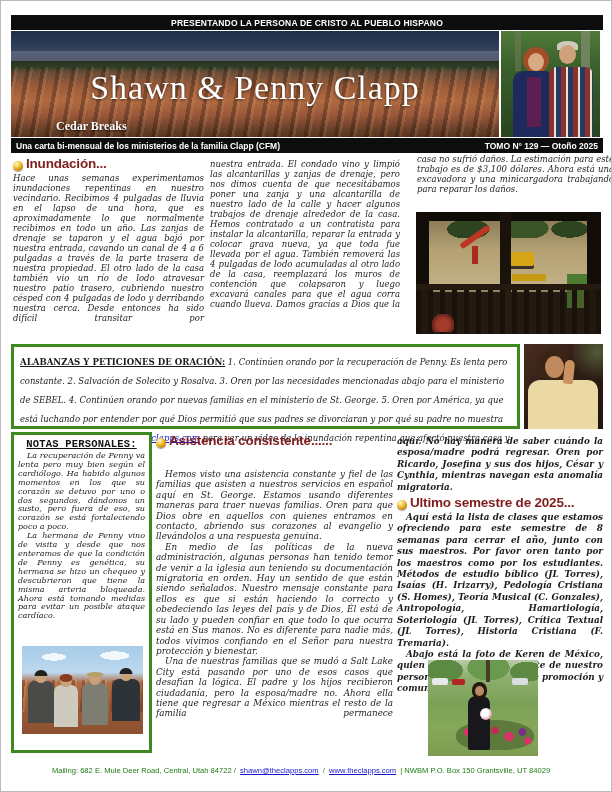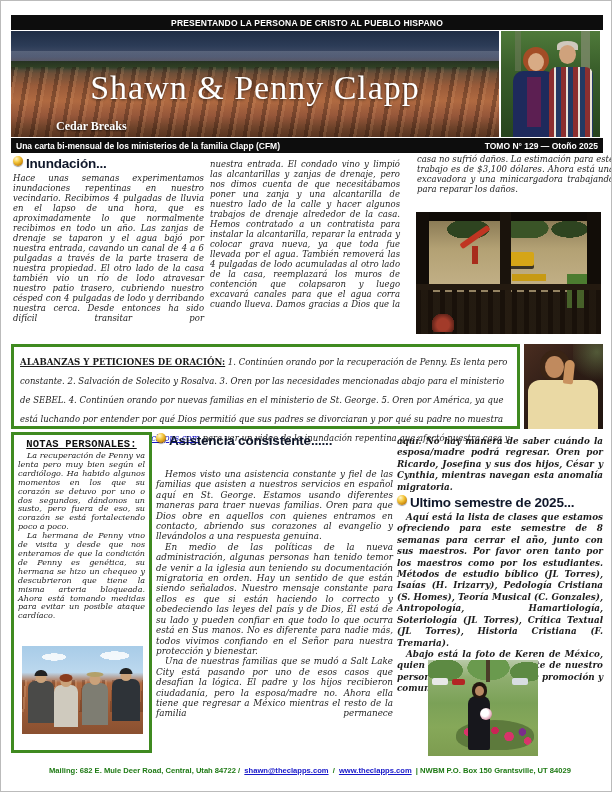--- a/index.html
+++ b/index.html
@@ -54,22 +54,22 @@
     background:repeating-linear-gradient(90deg,#8c2f2f 0 5px,#e8e2d6 5px 7px,#233a63 7px 12px),
                repeating-linear-gradient(0deg, rgba(255,255,255,.15) 0 4px, rgba(20,30,60,.3) 4px 8px); }
   
   .mast-bar {
     position:absolute; left:10px; top:137px; width:592px; height:15px; background:#0d0d0d;
     color:#fff; display:flex; align-items:center; justify-content:space-between; padding:0 5px;
     font-family:"Liberation Sans", sans-serif; font-weight:bold; font-size:8.5px;
   }
   
   .art-heading {
-    font-family:"Liberation Sans", sans-serif; font-weight:bold; font-size:13.5px; color:#0f172a;
-    display:flex; align-items:flex-start; gap:3px; letter-spacing:-.2px;
+    font-family:"Liberation Sans", sans-serif; font-weight:bold; font-size:13.5px; color:#7f1d1d;
+    display:flex; align-items:flex-end; gap:3px; letter-spacing:-.2px;
   }
   .ball { width:10px; height:10px; border-radius:50%; flex:0 0 10px;
     background:radial-gradient(circle at 35% 28%, #fff7cf 0%, #f3c53a 38%, #c9870c 72%, #7d5200 100%);
     box-shadow:0 1px 1px rgba(0,0,0,.4); }
   
   .btxt { font-style:italic; font-size:8.5px; line-height:10px; color:#1c1c1c; text-align:justify; }
   .cont { text-align-last:justify; }
   .flood-heading { position:absolute; left:12px; top:155px; }
   .fcol1 { position:absolute; left:12px;  top:172px; width:191px; }
   .fcol2 { position:absolute; left:209px; top:158px; width:190px; }
@@ -158,22 +158,22 @@
     background:radial-gradient(circle 4px at 15% 40%, #d8346a 90%, transparent), radial-gradient(circle 5px at 30% 60%, #e0487e 90%, transparent),
                radial-gradient(circle 4px at 50% 35%, #c92555 90%, transparent), radial-gradient(circle 5px at 68% 55%, #d8346a 90%, transparent),
                radial-gradient(circle 4px at 85% 40%, #7a2e8a 90%, transparent), radial-gradient(circle 4px at 92% 70%, #d8346a 90%, transparent),
                #5d7a3c; }
   .keren .fhair { position:absolute; left:44px; top:22px; width:15px; height:16px; border-radius:50% 50% 40% 40%; background:#241810; }
   .keren .fface { position:absolute; left:47px; top:26px; width:9px; height:10px; border-radius:50%; background:#b98a63; }
   .keren .fgown { position:absolute; left:40px; top:36px; width:22px; height:54px; border-radius:8px 8px 2px 2px; background:#17171c; }
   .keren .bouquet { position:absolute; left:52px; top:48px; width:12px; height:12px; border-radius:50%;
     background:radial-gradient(circle at 40% 40%, #fff 35%, #e8b8c8 60%, #9a4a5a 100%); }
   
-  .footer { position:absolute; left:13px; top:765px; width:592px; text-align:center;
-    font-family:"Liberation Sans", sans-serif; font-weight:bold; font-size:7.6px; color:#1e7a14; }
+  .footer { position:absolute; left:4px; top:765px; width:592px; text-align:center;
+    font-family:"Liberation Sans", sans-serif; font-weight:normal; font-size:7.6px; color:#1e7a14; }
   .footer .link { color:#1717c9; margin:0 2px; }
 </style>
 </head>
 <body>
 
 <div class="page">
 
   <div class="top-banner">
     <span>PRESENTANDO LA PERSONA DE CRISTO AL PUEBLO HISPANO</span>
   </div>

